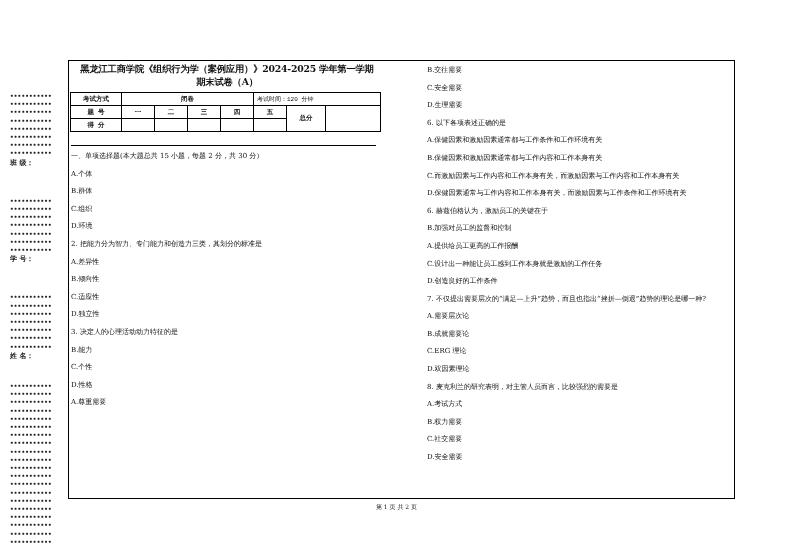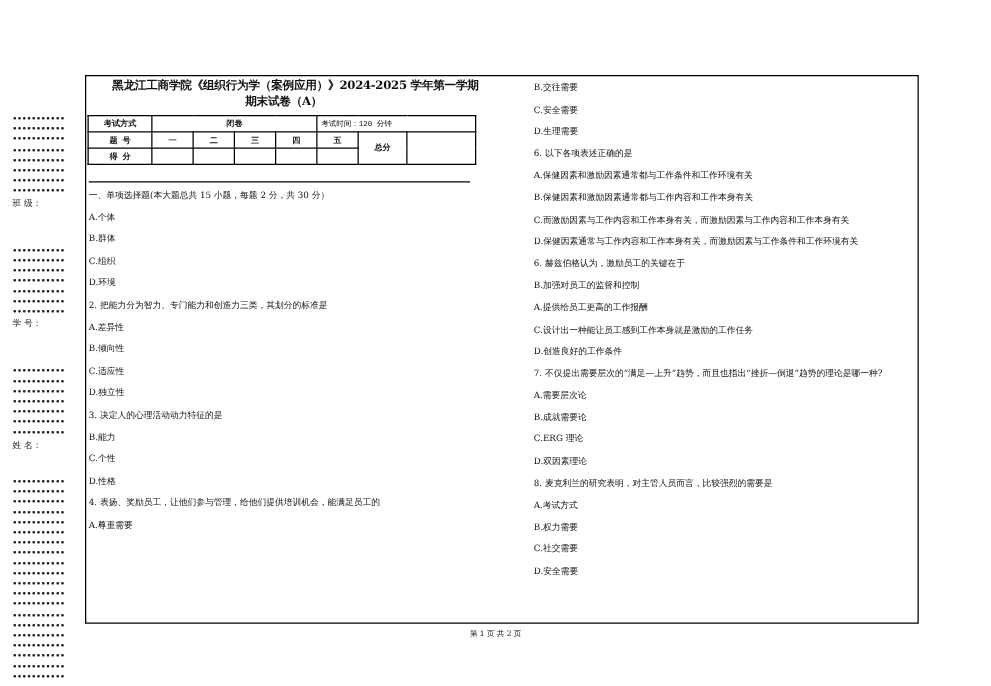--- a/index.html
+++ b/index.html
@@ -6,33 +6,33 @@
   body {
     width: 793px; height: 549px; position: relative; overflow: hidden;
     font-family: "DejaVu Serif", "Liberation Serif", serif;
     color: #111;
   }
   .binding {
     position: absolute; left: 10px; top: 92px; width: 50px;
     font-size: 6px; line-height: 8.2px; color: #222;
   }
   .binding .dots { letter-spacing: 0.2px; white-space: nowrap; font-family: "DejaVu Sans Mono", monospace; font-weight: bold; }
-  .binding .lbl { font-size: 7px; font-weight: normal; margin: 1px 0 0 0; height: 8.2px; }
+  .binding .lbl { font-size: 7px; font-weight: bold; margin: 1px 0 0 0; height: 8.2px; }
   .binding .gap { height: 30px; }
   .sheet {
     position: absolute; left: 68px; top: 60px; width: 667px; height: 439px;
     border: 1.5px solid #000; box-sizing: border-box;
   }
   .col-left { position: absolute; left: 2px; top: 1px; width: 312px; }
   .col-right { position: absolute; left: 358px; top: 1px; width: 305px; }
   .title {
     font-family: "DejaVu Serif", serif; font-weight: bold; font-size: 9.3px;
     text-align: center; line-height: 13px; letter-spacing: -0.2px;
   }
-  .title .l1 { text-align: right; padding-left: 0px; }
+  .title .l1 { text-align: center; padding-left: 0px; }
   table.score {
     border-collapse: collapse; width: 311px; margin-top: 4px; margin-left: -1px;
     font-size: 6.5px; font-weight: bold; font-family: Liberation Mono, monospace;
   }
   table.score td { border: 1px solid #000; height: 12px; text-align: center; padding: 0; }
   table.score td.time { text-align: left; padding-left: 3px; font-weight: normal; font-size: 6px; }
   .sep { border-bottom: 1px solid #000; width: 305px; margin-top: 13px; }
   .row { font-size: 7px; height: 17.6px; line-height: 17.6px; white-space: nowrap; }
   .row.wrap { white-space: normal; line-height: 9.5px; height: auto; padding: 4px 0 4px 0; }
   .footer { position: absolute; top: 503px; left: 0; width: 793px; text-align: center; font-size: 6px; }
@@ -141,21 +141,20 @@
         <div class="row">D.环境</div>
         <div class="row">2. 把能力分为智力、专门能力和创造力三类，其划分的标准是</div>
         <div class="row">A.差异性</div>
         <div class="row">B.倾向性</div>
         <div class="row">C.适应性</div>
         <div class="row">D.独立性</div>
         <div class="row">3. 决定人的心理活动动力特征的是</div>
         <div class="row">B.能力</div>
         <div class="row">C.个性</div>
         <div class="row">D.性格</div>
-        <div class="row">4. 表扬、奖励员工，让他们参与管理，给他们提供培训机会，能满足员工的</div>
         <div class="row">A.尊重需要</div>
       </div>
   </div>
 
   <div class="col-right">
     <div id="right-list">
         <div class="row">B.交往需要</div>
         <div class="row">C.安全需要</div>
         <div class="row">D.生理需要</div>
         <div class="row">6. 以下各项表述正确的是</div>

